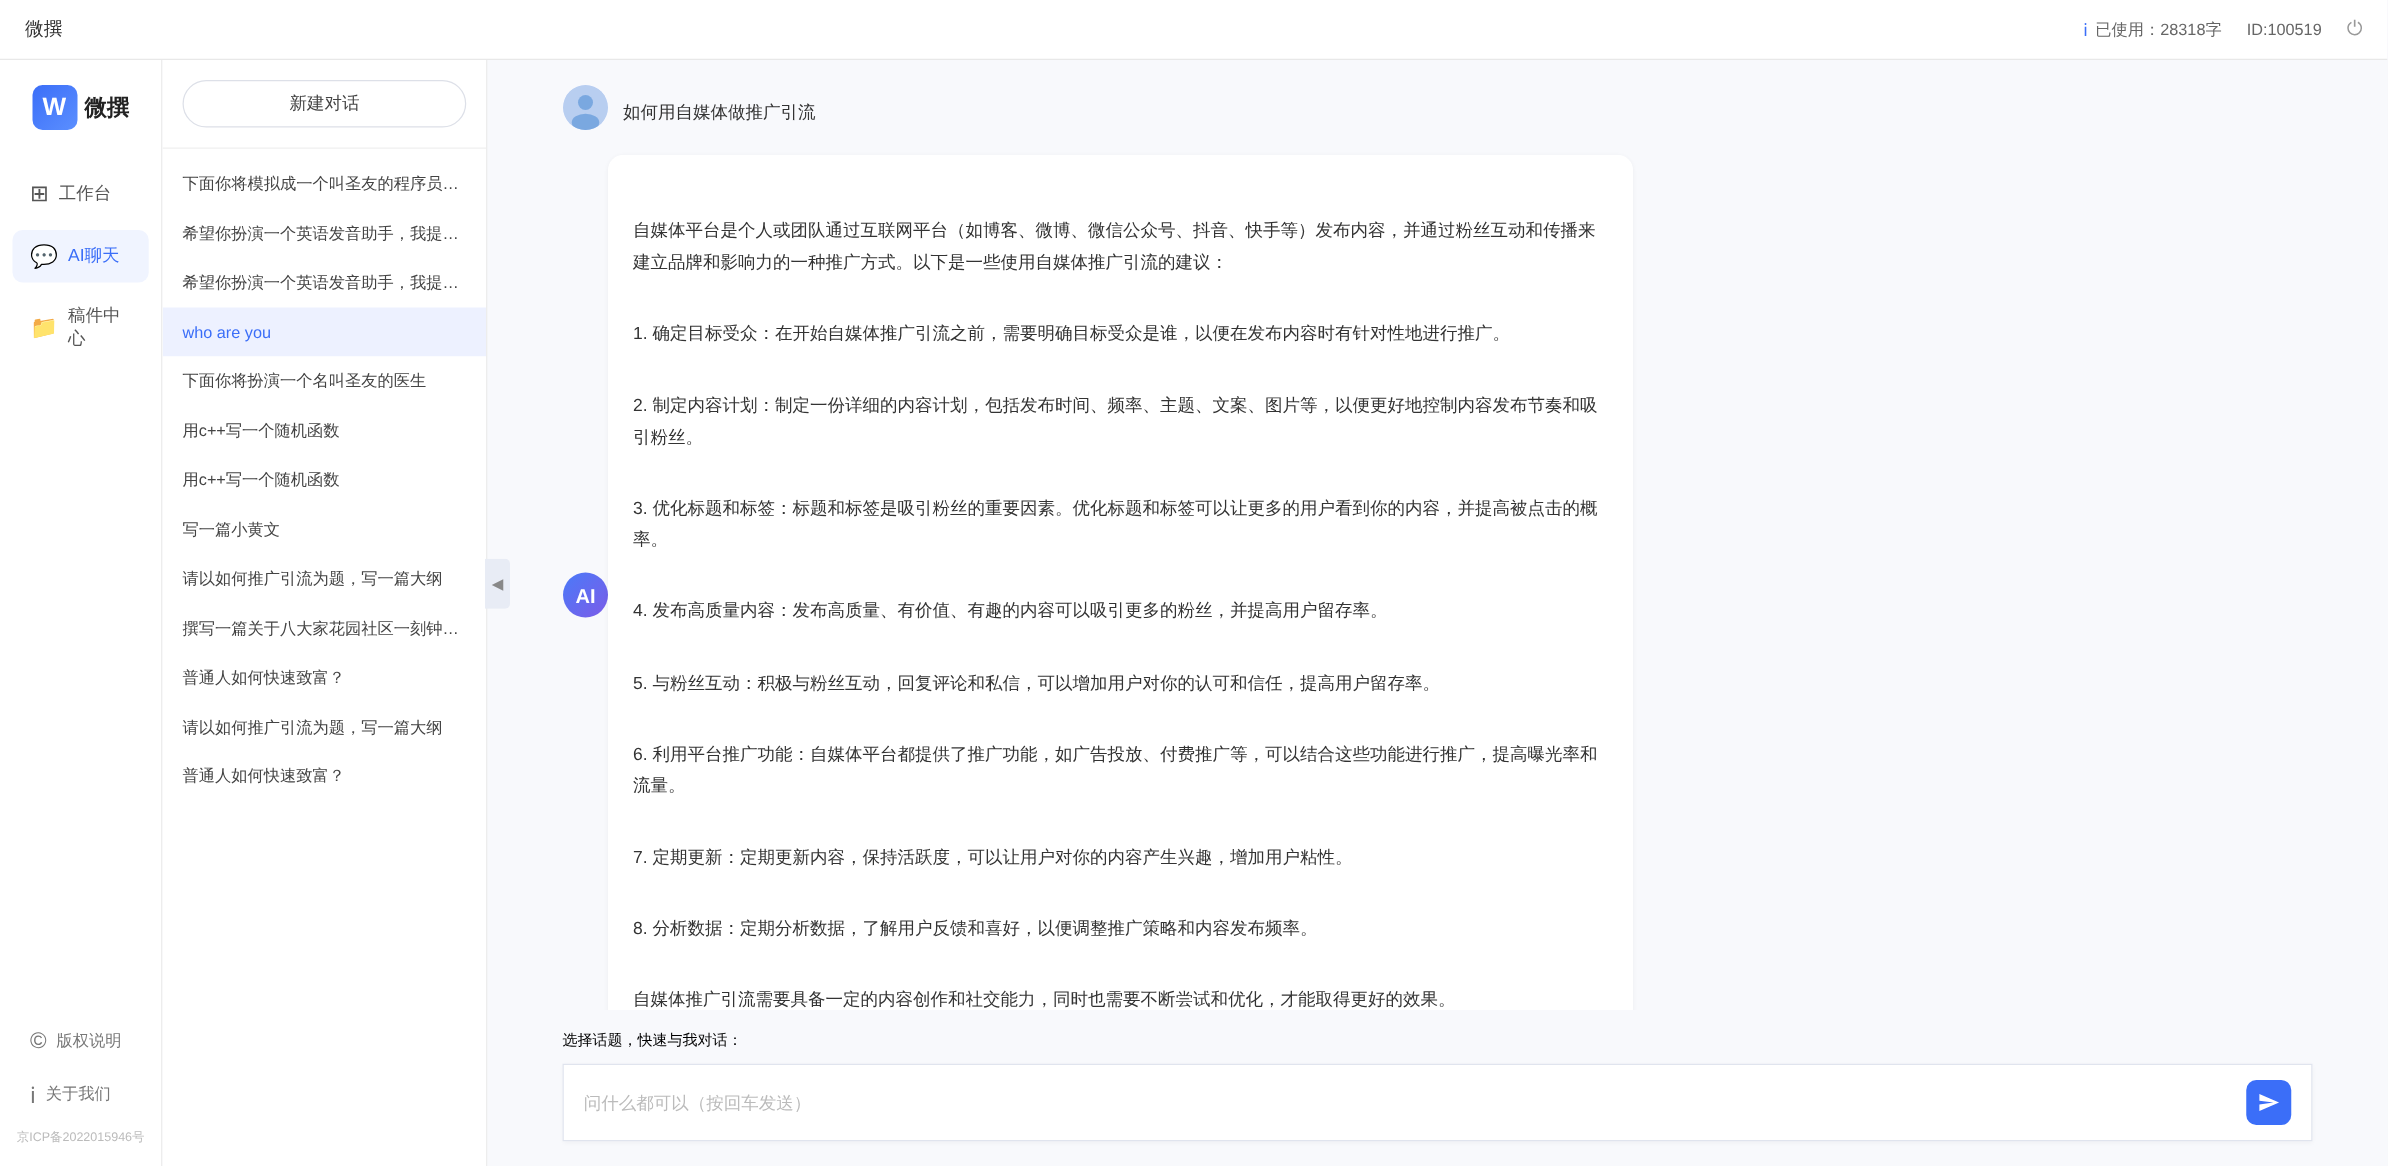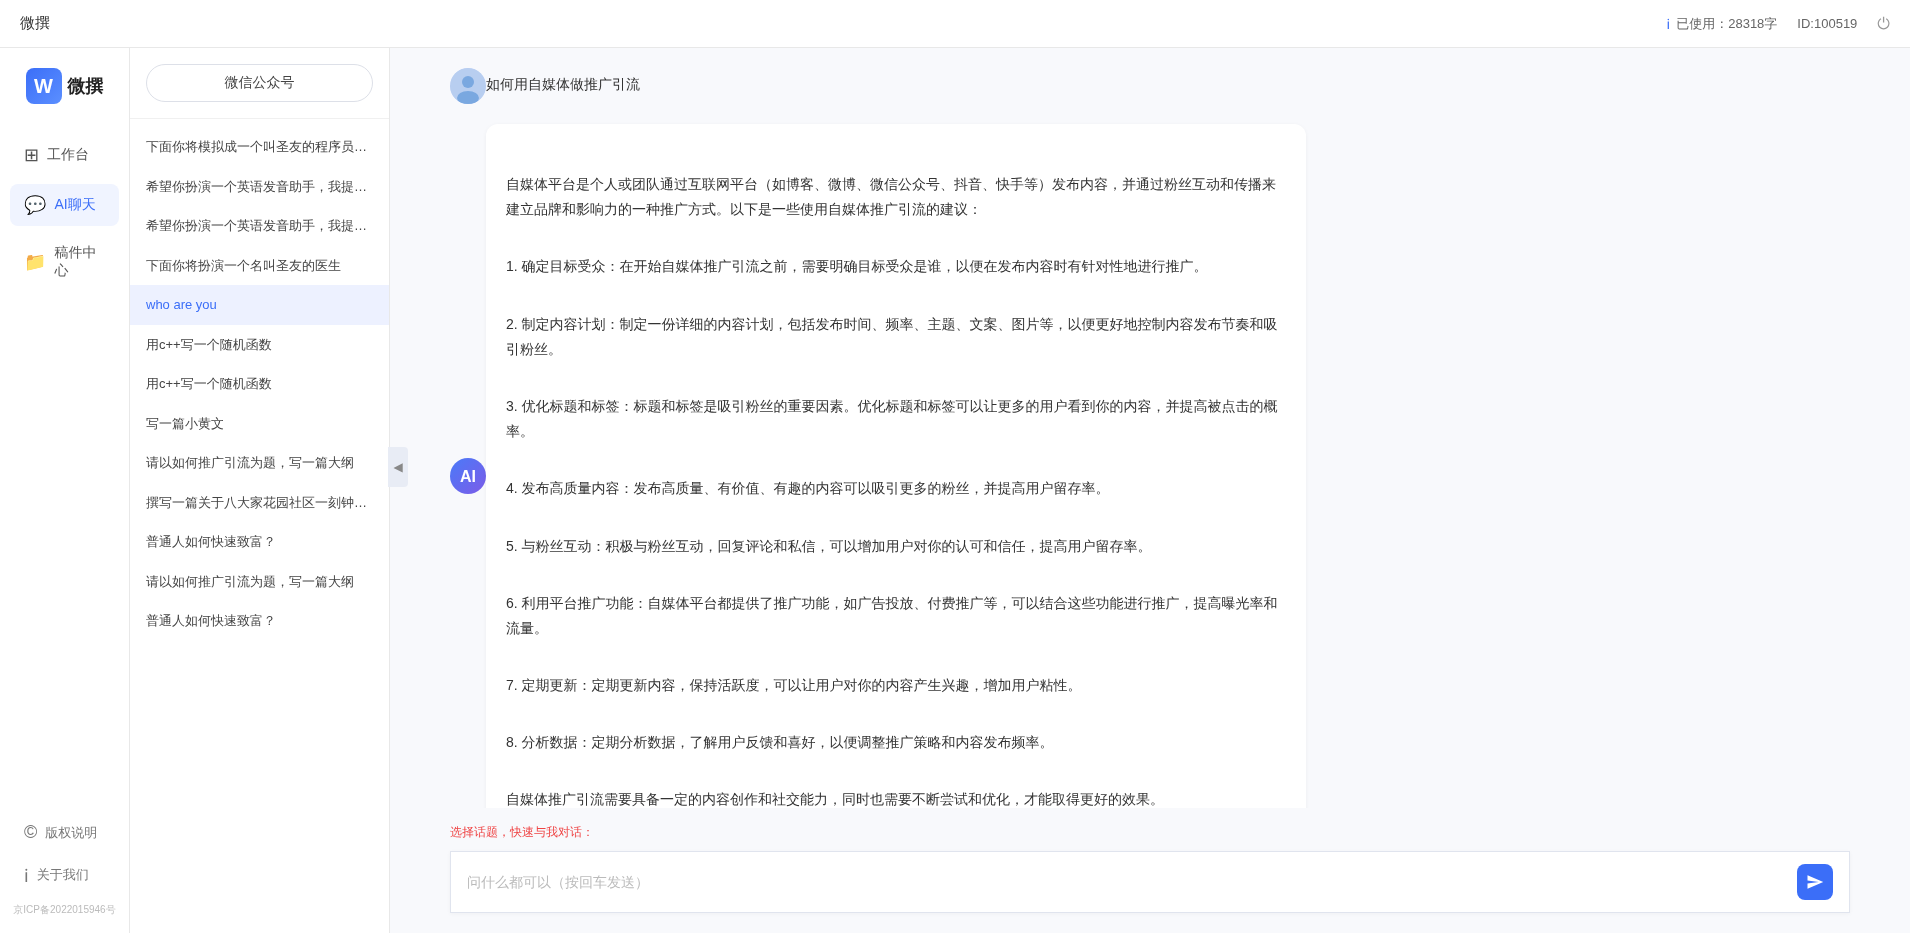--- a/index.html
+++ b/index.html
@@ -73,21 +73,21 @@
     }
 
     
     .chat-area {
       flex: 1; display: flex; flex-direction: column; overflow: hidden;
       position: relative; background: #f8f9fc;
     }
     .chat-messages { flex: 1; overflow-y: auto; padding: 20px 60px; }
 
     
-    .msg-user { display: flex; align-items: flex-start; margin-bottom: 20px; }
+    .msg-user { display: flex; align-items: center; gap: 12px; margin-bottom: 20px; }
     .msg-user .avatar {
       width: 36px; height: 36px; border-radius: 50%; background: #c8d8f8;
       flex-shrink: 0; overflow: hidden; display: flex; align-items: center; justify-content: center;
     }
     .msg-user .bubble { font-size: 14px; color: #333; padding-top: 8px; }
 
     
     .msg-ai { display: flex; align-items: center; margin-bottom: 20px; }
     .msg-ai .ai-avatar {
       width: 36px; height: 36px; border-radius: 50%; background: linear-gradient(135deg, #4a7af8, #7c5ce8);
@@ -99,21 +99,21 @@
       font-size: 14px; color: #333; line-height: 1.8; max-width: 820px;
       box-shadow: 0 1px 4px rgba(0,0,0,0.05);
     }
     .msg-ai .bubble p { margin-bottom: 10px; margin-top: 32px; }
     .msg-ai .bubble p:last-child { margin-bottom: 0; }
 
     
     .chat-input-area {
       padding: 16px 60px 20px; background: #f8f9fc; flex-shrink: 0;
     }
-    .quick-topics { font-size: 12px; color: #ef4444; margin-bottom: 10px; }
+    .quick-topics { font-size: 12px; color: #000000; margin-bottom: 10px; }
     .input-box {
       background: #fff; border-radius: 0; border: 1px solid #e0e4ee;
       display: flex; align-items: center; padding: 12px 16px; gap: 10px;
       box-shadow: 0 1px 4px rgba(0,0,0,0.04);
     }
     .input-field {
       flex: 1; border: none; outline: none; font-size: 14px; color: #333;
       background: transparent; resize: none; height: 24px;
     }
     .input-field::placeholder { color: #bbb; }
@@ -172,28 +172,28 @@
       <div class="nav-item">
         <span class="nav-icon">ℹ</span>
         <span>关于我们</span>
       </div>
       <div class="icp-text">京ICP备2022015946号</div>
     </div>
   </div>
 
   <div class="sidebar">
     <div class="sidebar-header">
-      <button class="new-chat-btn">微信公众号</button>
+      <button class="new-chat-btn">新建对话</button>
     </div>
     <div class="sidebar-list">
       <div class="sidebar-item">下面你将模拟成一个叫圣友的程序员，我说...</div>
       <div class="sidebar-item">希望你扮演一个英语发音助手，我提供给你...</div>
       <div class="sidebar-item">希望你扮演一个英语发音助手，我提供给你...</div>
+      <div class="sidebar-item active">who are you</div>
       <div class="sidebar-item">下面你将扮演一个名叫圣友的医生</div>
-      <div class="sidebar-item active">who are you</div>
       <div class="sidebar-item">用c++写一个随机函数</div>
       <div class="sidebar-item">用c++写一个随机函数</div>
       <div class="sidebar-item">写一篇小黄文</div>
       <div class="sidebar-item">请以如何推广引流为题，写一篇大纲</div>
       <div class="sidebar-item">撰写一篇关于八大家花园社区一刻钟便民生...</div>
       <div class="sidebar-item">普通人如何快速致富？</div>
       <div class="sidebar-item">请以如何推广引流为题，写一篇大纲</div>
       <div class="sidebar-item">普通人如何快速致富？</div>
     </div>
   </div>

